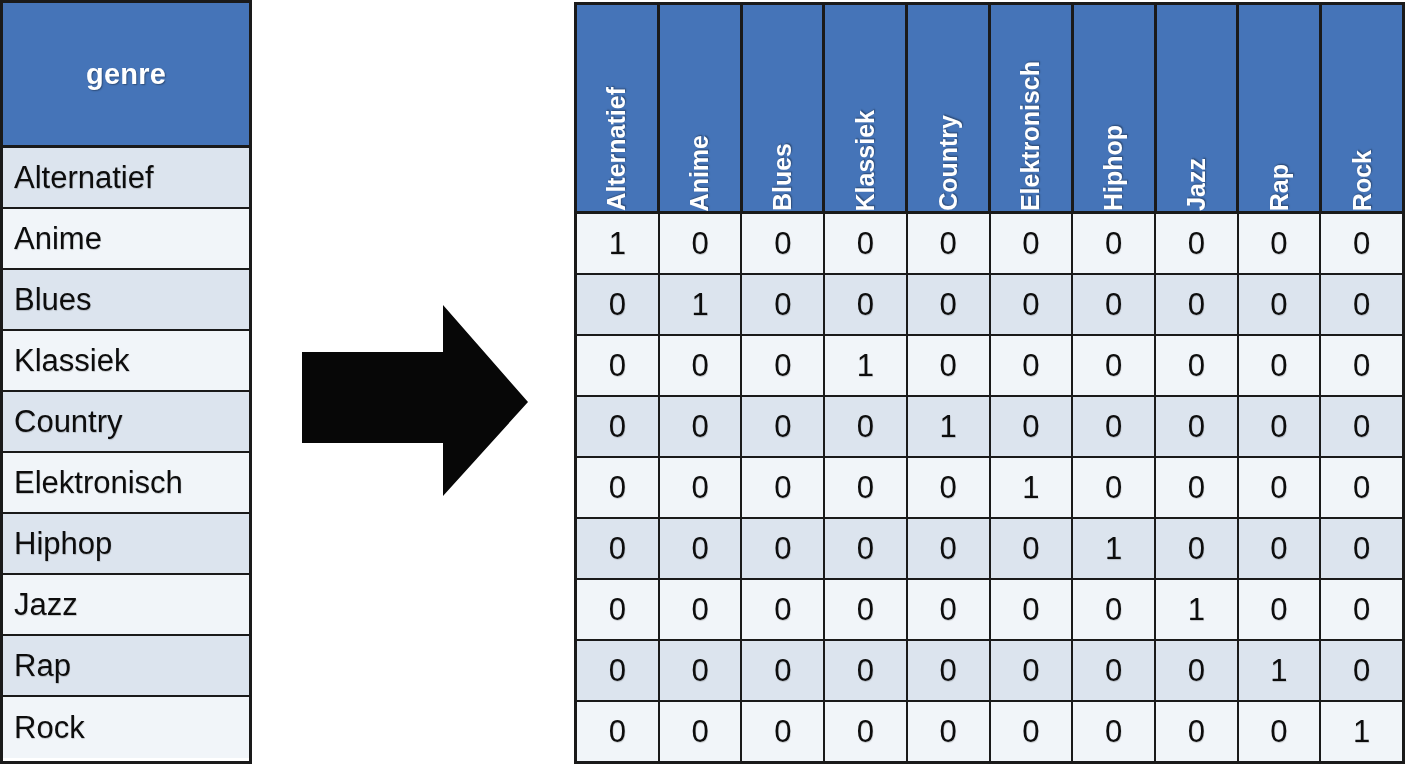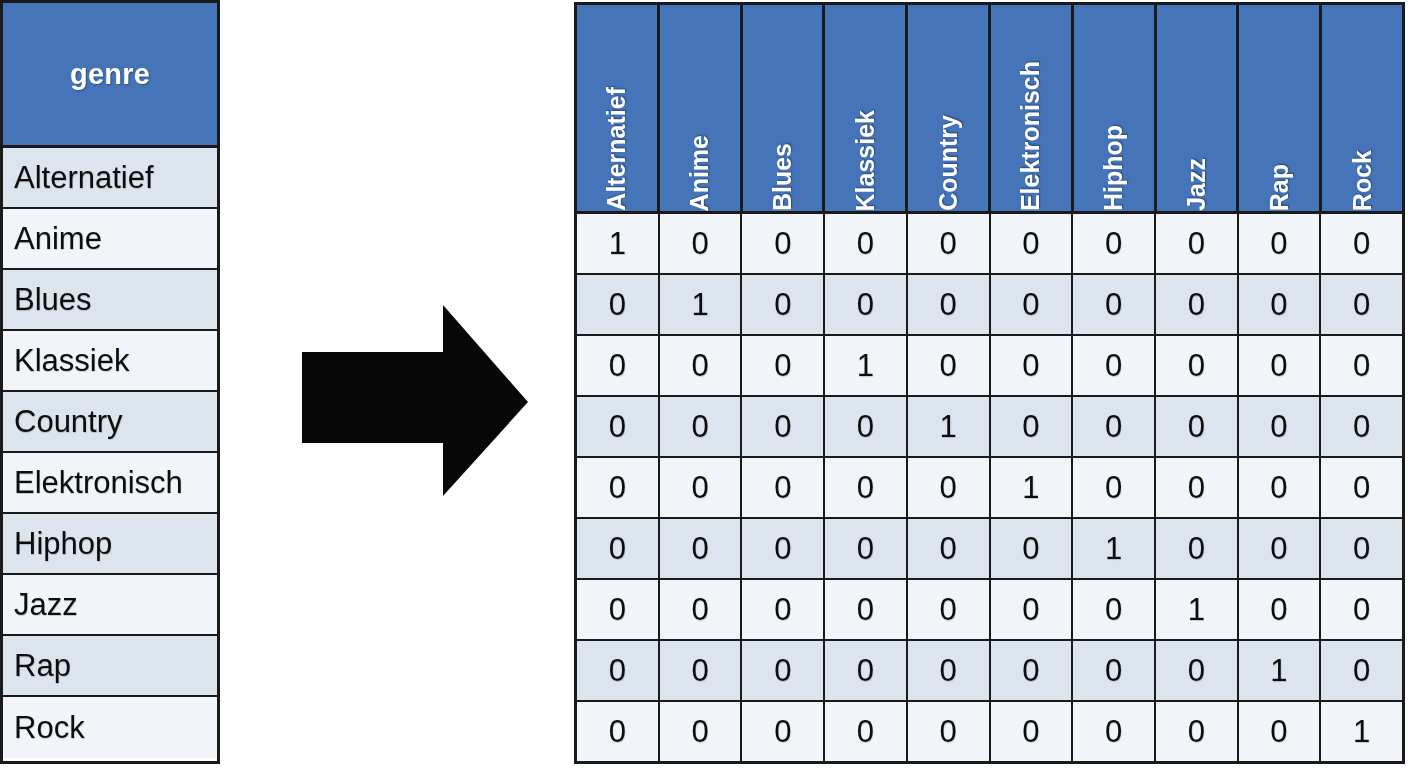--- a/index.html
+++ b/index.html
@@ -13,21 +13,21 @@
     position: relative;
     overflow: hidden;
     font-family: "Liberation Sans", sans-serif;
   }
 
   
   #source-table {
     position: absolute;
     left: 0px;
     top: 0px;
-    width: 220px;
+    width: 252px;
     height: 764px;
     box-sizing: border-box;
     border: 3px solid #1a1a1a;
     background: #ffffff;
   }
   #source-header-cell {
     height: 145px;
     box-sizing: border-box;
     background: #4574B8;
     border-bottom: 3px solid #1a1a1a;

